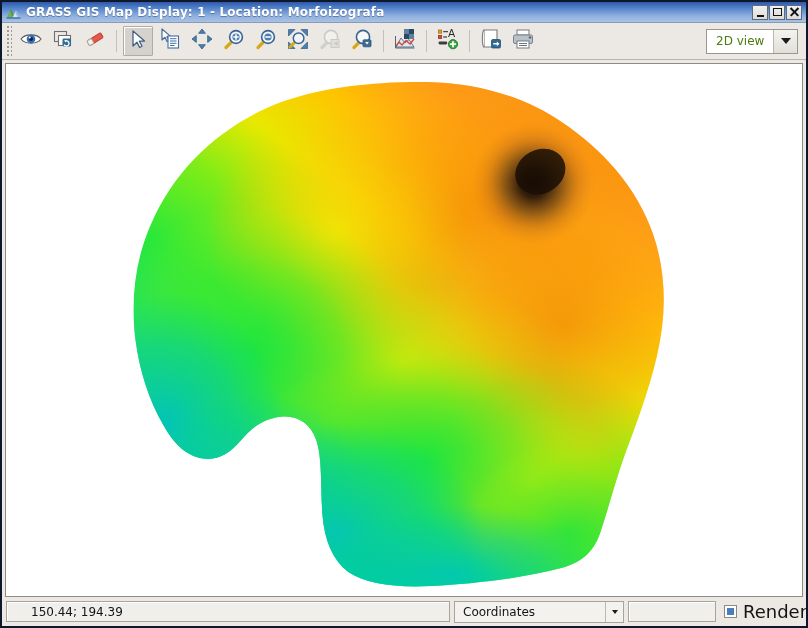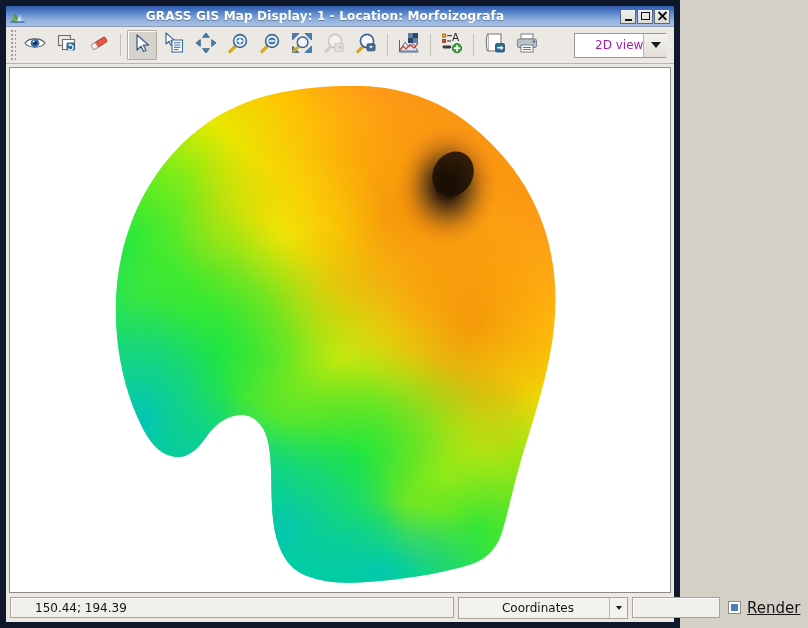--- a/index.html
+++ b/index.html
@@ -17,28 +17,27 @@
     height: 628px;
     overflow: hidden;
     background: #d4d0c8;
     box-sizing: border-box;
   }
 
   
   .window {
     position: absolute;
     left: 0; top: 0;
-    width: 680px;
+    width: 808px;
     height: 628px;
     box-sizing: border-box;
-    border: 6px solid #0f172a;
+    border: 2px solid #0f172a;
     background: #ece9e4;
     display: flex;
     flex-direction: column;
-    text-align: center;
   }
 
   
   .titlebar {
     height: 21px;
     flex: 0 0 21px;
     background: linear-gradient(to bottom, #2f58a8 0%, #4f7fc9 28%, #8fb0dd 70%, #a9c2e6 100%);
     display: flex;
     align-items: center;
     padding: 0 2px 0 4px;
@@ -162,22 +161,22 @@
     margin-right: 8px;
     border: 1px solid #9b978f;
     background: #ffffff;
     box-sizing: border-box;
     flex: 0 0 92px;
     cursor: pointer;
   }
   .view-select .vs-label {
     flex: 1 1 auto;
     font-size: 12px;
-    color: #a21caf;
-    padding-left: 20px;
+    color: #4d7c0f;
+    padding-left: 9px;
     font-family: "DejaVu Sans", "Liberation Sans", sans-serif;
     white-space: nowrap;
   }
   .view-select .vs-arrow {
     width: 23px;
     height: 23px;
     background: linear-gradient(to bottom, #f4f3f0 0%, #e2dfd8 100%);
     border-left: 1px solid #bbb7af;
     display: flex;
     align-items: center;
@@ -279,24 +278,23 @@
     align-items: center;
     justify-content: center;
     flex: 0 0 13px;
   }
   .chk-box i {
     display: block;
     width: 7px; height: 7px;
     background: #4a7ebb;
   }
   .chk-label {
-    font-size: 15px;
+    font-size: 18px;
     color: #141414;
     white-space: nowrap;
-    text-decoration: underline;
   }
 </style>
 </head>
 <body>
 
 <div id="app">
  <div class="window">
 
   <div class="titlebar">
     <div class="title-icon">

